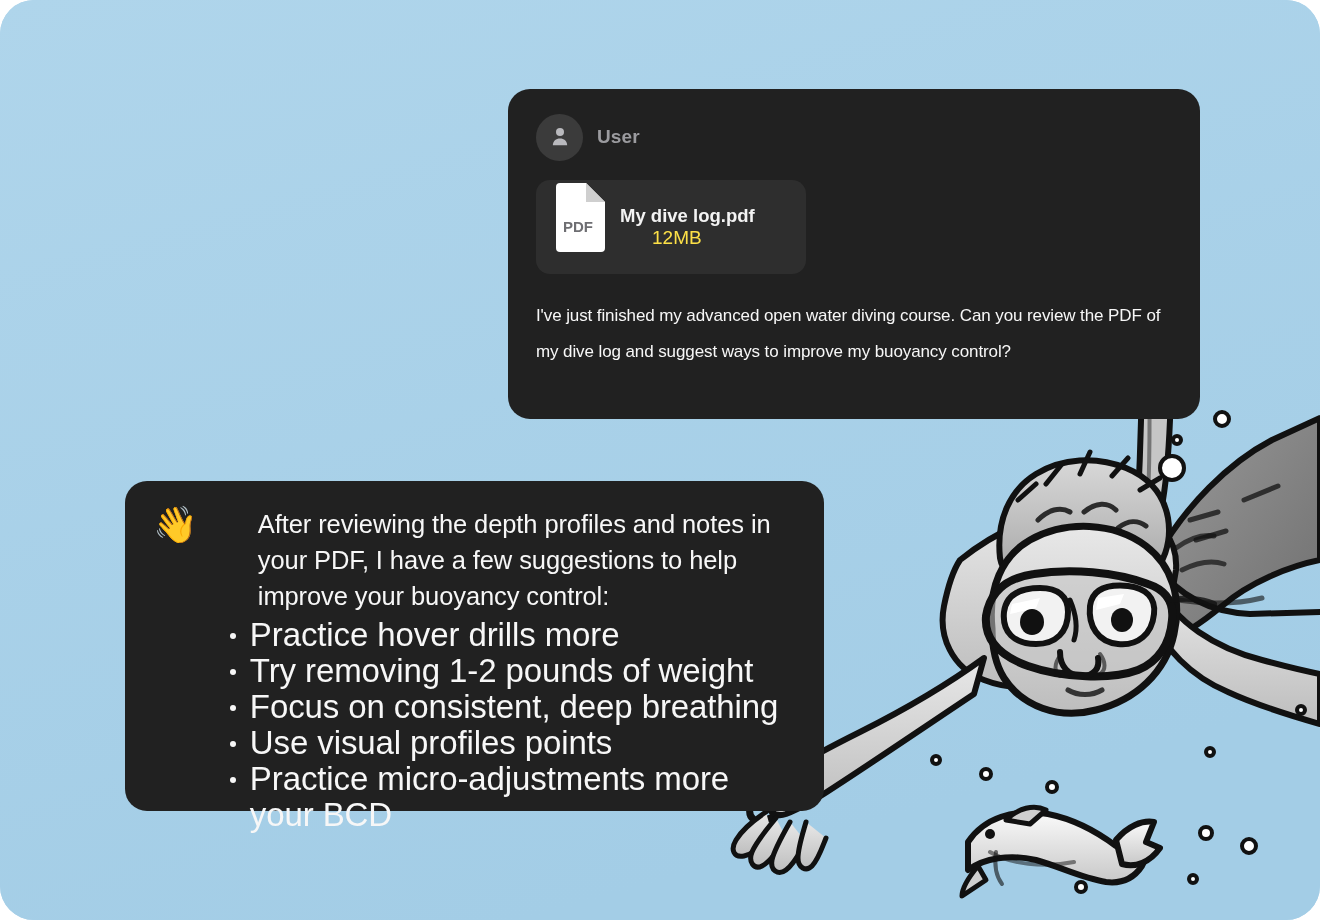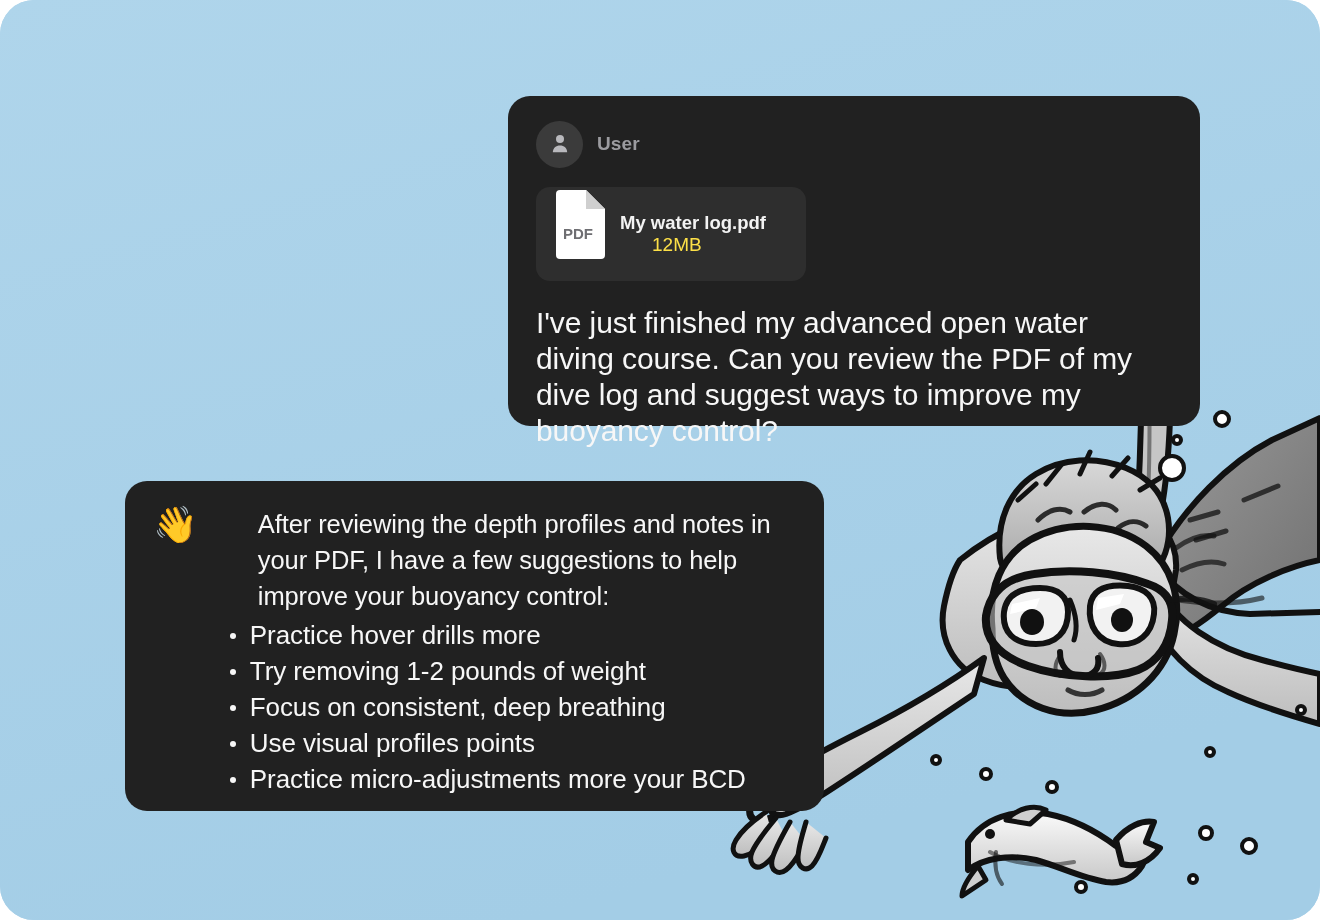--- a/index.html
+++ b/index.html
@@ -32,21 +32,21 @@
 
   
   .bubble {
     position: absolute;
     background: #212121;
     border-radius: 22px;
     box-sizing: border-box;
   }
   #user-bubble {
     left: 508px;
-    top: 96px;
+    top: 89px;
     width: 692px;
     height: 330px;
     padding: 24px 28px 26px 28px;
   }
   .user-head {
     display: flex;
     align-items: center;
     gap: 14px;
     height: 48px;
   }
@@ -98,21 +98,21 @@
   .file-size {
     font-size: 19px;
     color: #fde047;
     margin-top: 5px;
     line-height: 1.2;
     margin-left: 32px;
   }
 
   .user-text {
     margin-top: 24px;
-    font-size: 30px;
+    font-size: 17px;
     line-height: 36px;
     color: #f7f7f7;
     letter-spacing: -0.1px;
   }
 
   
   #assistant-bubble {
     left: 125px;
     top: 481px;
     width: 699px;
@@ -141,21 +141,21 @@
     letter-spacing: -0.1px;
     margin-left: 48px;
   }
   ul.suggestions {
     margin: 3px 0 0 0;
     padding-left: 40px;
     list-style: none;
   }
   ul.suggestions li {
     position: relative;
-    font-size: 26px;
+    font-size: 33px;
     line-height: 36px;
     color: #f7f7f7;
     letter-spacing: -0.1px;
   }
   ul.suggestions li::before {
     content: "";
     position: absolute;
     left: -20px;
     top: 16px;
     width: 6px;
@@ -313,21 +313,21 @@
 
       <div class="file-chip">
         <span class="pdf-icon">
           <svg width="54" height="69" viewBox="0 0 54 69" aria-hidden="true">
             <path d="M5 4 a4 4 0 0 1 4-4 h26 l19 19 v46 a4 4 0 0 1-4 4 h-41 a4 4 0 0 1-4-4 z" fill="#FFFFFF"></path>
             <path d="M35 0 l19 19 h-19 z" fill="#CFCFCF"></path>
             <text x="27" y="49" text-anchor="middle" font-family="Liberation Sans, sans-serif" font-size="15" font-weight="bold" fill="#6E6E72">PDF</text>
           </svg>
         </span>
         <span class="file-meta">
-          <span class="file-name">My water log.pdf</span>
+          <span class="file-name">My dive log.pdf</span>
           <span class="file-size">12MB</span>
         </span>
       </div>
 
       <div class="user-text">I've just finished my advanced open water diving course. Can you review the PDF of my dive log and suggest ways to improve my buoyancy control?</div>
     </div>
 
     <div id="assistant-bubble" class="bubble">
       <div class="assistant-row">
         <span class="wave-emoji">👋</span>

